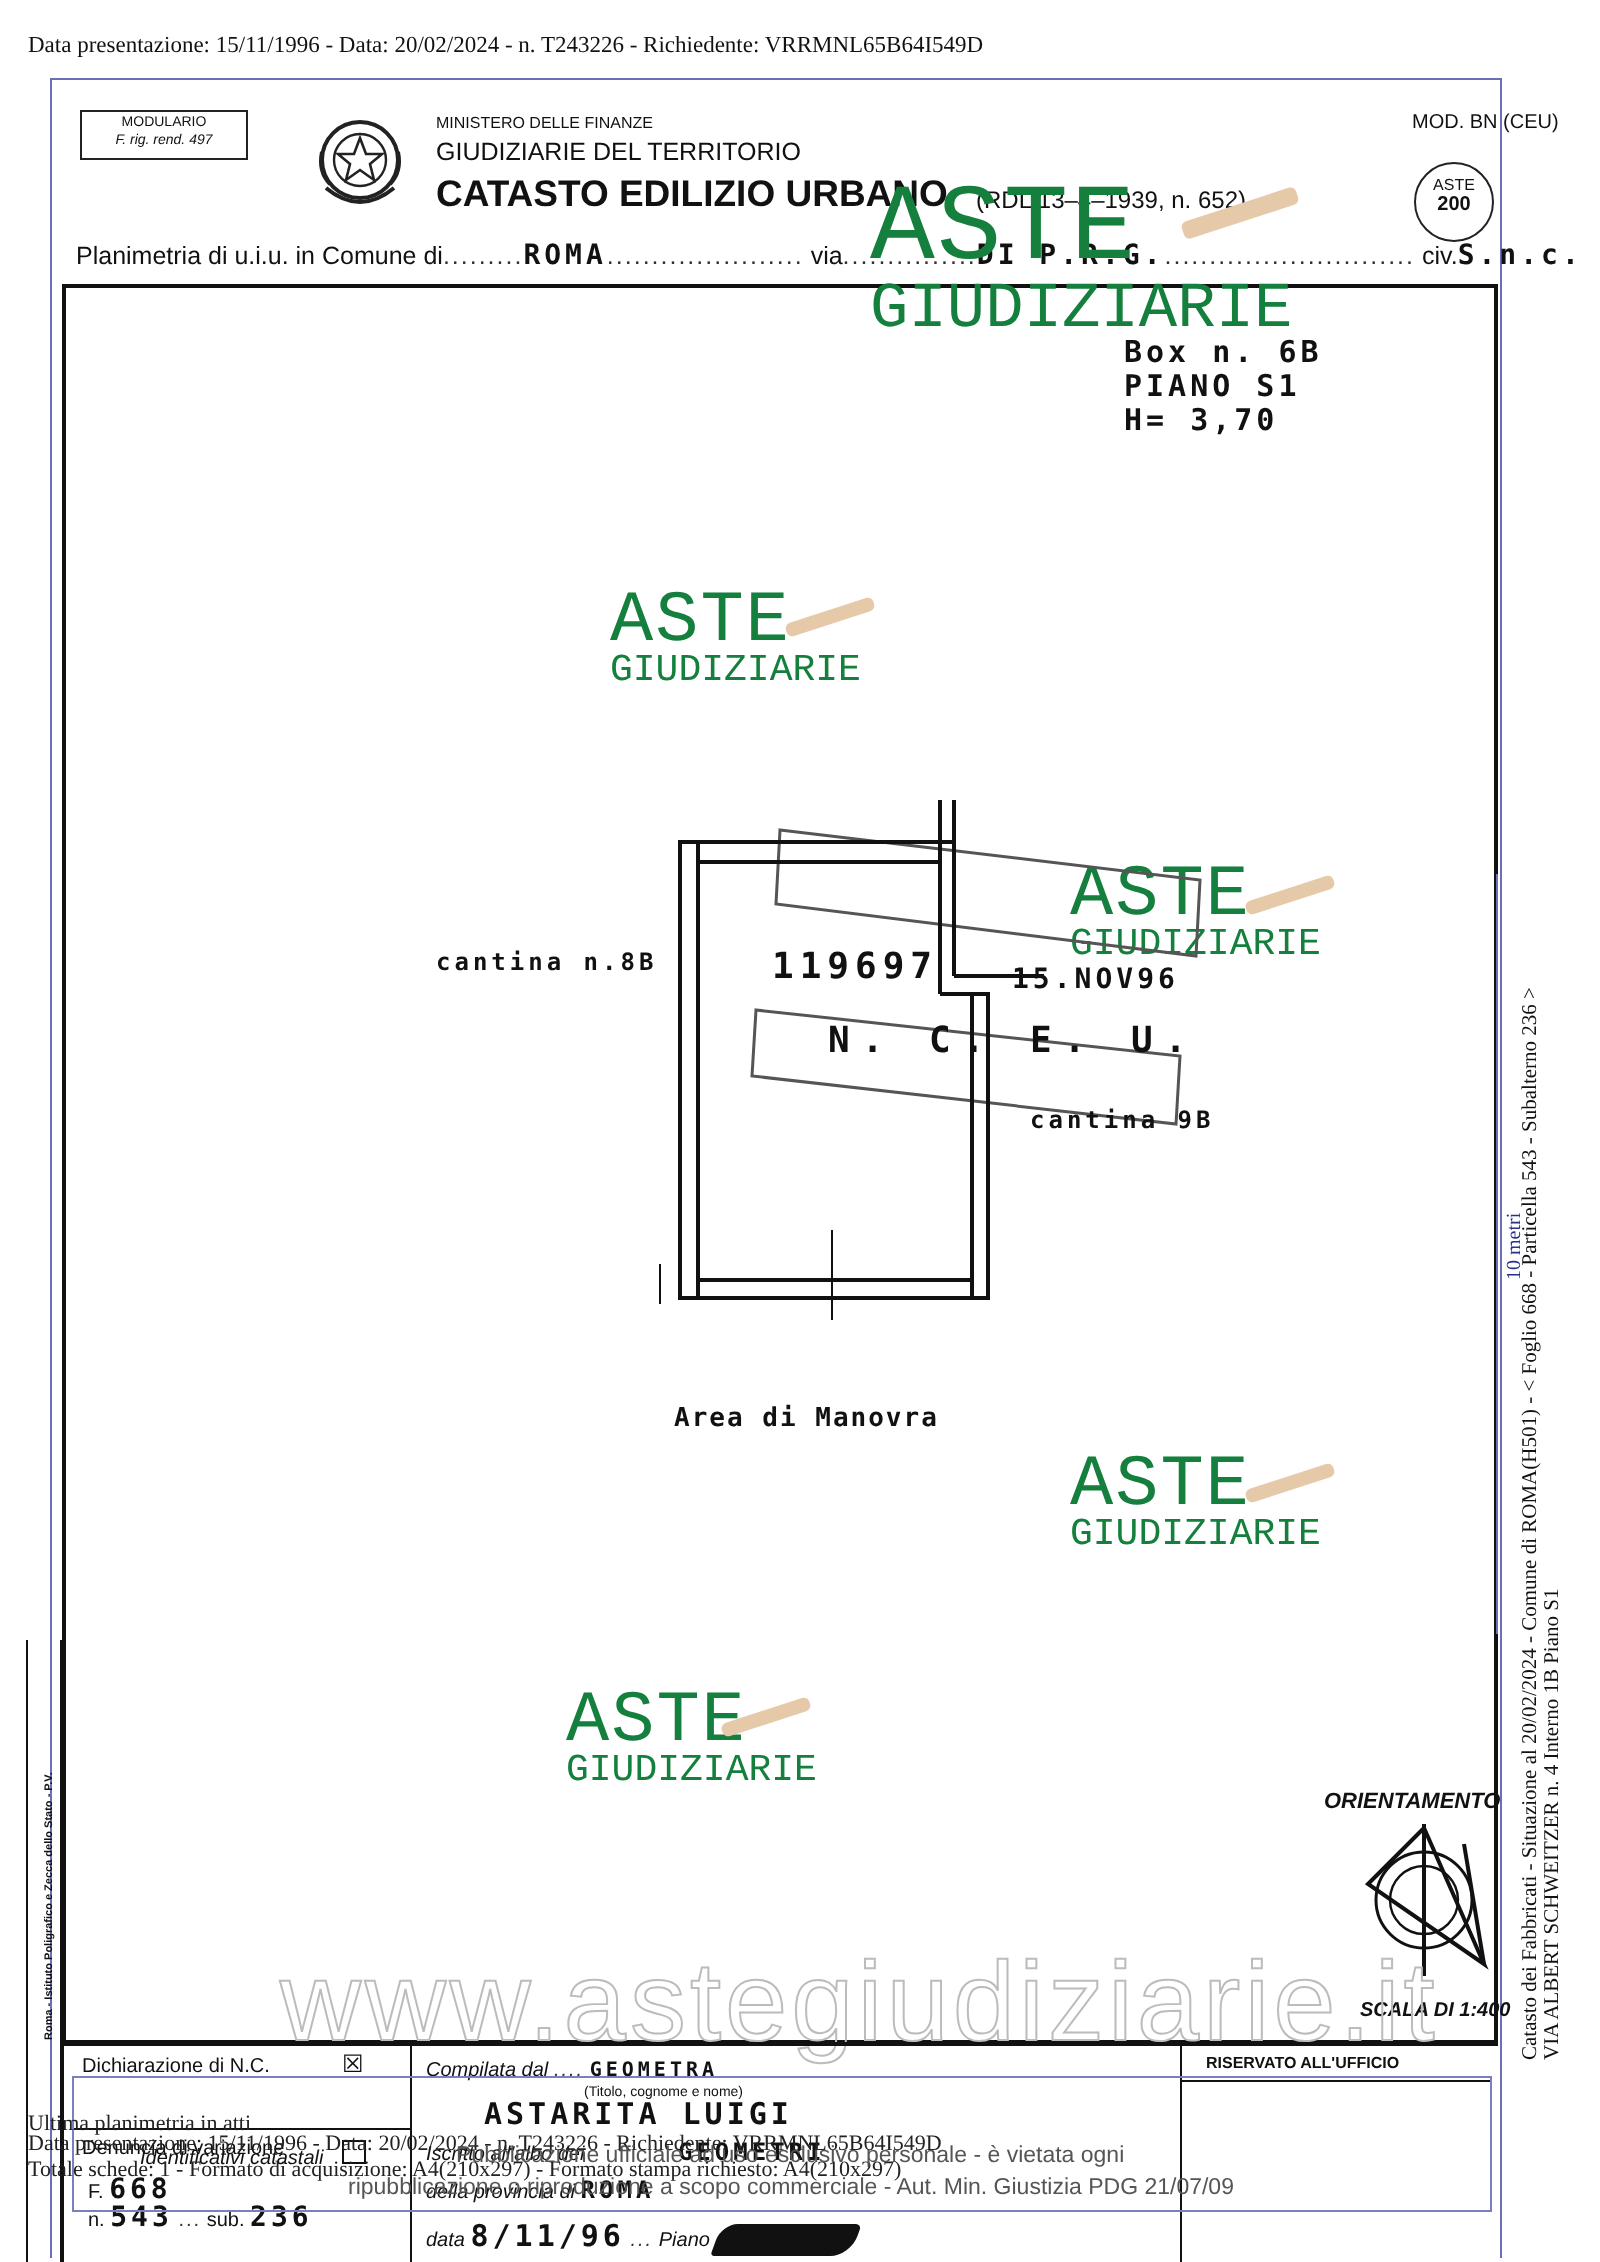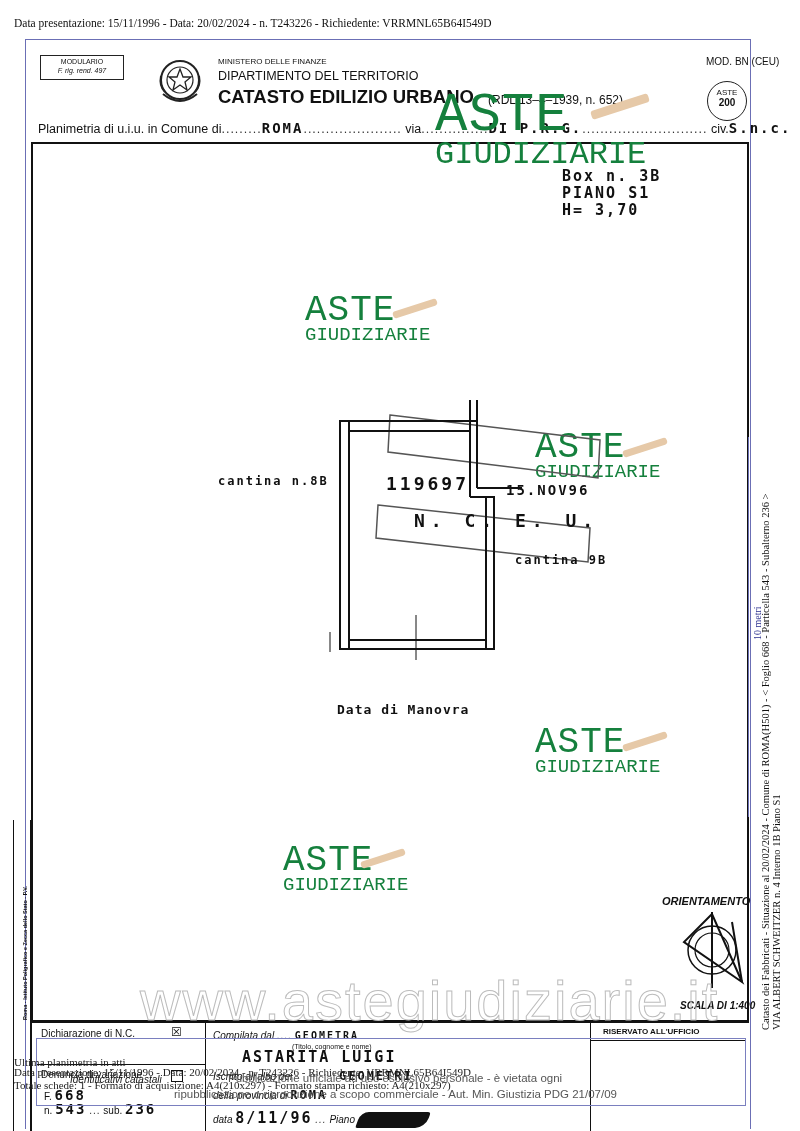--- a/index.html
+++ b/index.html
@@ -58,39 +58,39 @@
   <svg width="50" height="52" viewBox="0 0 50 52">
     <circle cx="25" cy="24" r="19" fill="none" stroke="#222" stroke-width="2"></circle>
     <circle cx="25" cy="24" r="13" fill="none" stroke="#222" stroke-width="1.2"></circle>
     <polygon points="25,13 28,21 36,21 30,26 32,34 25,29 18,34 20,26 14,21 22,21" fill="none" stroke="#222" stroke-width="1.3"></polygon>
     <path d="M8 38 Q25 52 42 38" fill="none" stroke="#222" stroke-width="2"></path>
     <path d="M6 20 Q4 30 10 36 M44 20 Q46 30 40 36" fill="none" stroke="#222" stroke-width="2"></path>
   </svg>
 </div>
 
 <div class="abs ministry">MINISTERO DELLE FINANZE</div>
-<div class="abs dipart">DIPARTIMENTO DEL TERRITORIO</div>
+<div class="abs dipart">GIUDIZIARIE DEL TERRITORIO</div>
 <div class="abs catasto">CATASTO EDILIZIO URBANO</div>
 <div class="abs rdl">(RDL 13–4–1939, n. 652)</div>
 <div class="abs mod">MOD. BN (CEU)</div>
 <div class="abs lire">
   <span style="display:block;margin-top:6px;">ASTE</span>
   <b>200</b>
 </div>
 
 <div class="abs planrow">
   <span>Planimetria di u.i.u. in Comune di</span><span class="dots">.........</span><span class="handval">ROMA</span><span class="dots">......................</span>
   <span>via</span><span class="dots">...............</span><span class="handval">DI  P.R.G.</span><span class="dots">............................</span>
   <span>civ.</span><span class="handval">S.n.c.</span>
 </div>
 
 <div class="abs main-frame"></div>
 
 <div class="abs boxinfo hand">
-  <div>Box n. 3B</div>
+  <div>Box n. 6B</div>
   <div>PIANO S1</div>
   <div>H= 3,70</div>
 </div>
 
 <div class="abs wm" style="left:435px;top:92px;">
   <span class="a" style="font-size:54px;">ASTE</span>
   <span class="g" style="font-size:32px;">GIUDIZIARIE</span>
 </div>
 <div class="abs wm-hammer" style="left:590px;top:102px;width:60px;height:9px;"></div>
 
@@ -139,21 +139,21 @@
   </g>
   <line x1="116" y1="215" x2="116" y2="260" stroke="#111" stroke-width="1"></line>
   <line x1="30" y1="232" x2="30" y2="252" stroke="#111" stroke-width="1"></line>
 </svg>
 
 <div class="abs hand label-hand" style="left:218px;top:474px;">cantina n.8B</div>
 <div class="abs hand" style="left:386px;top:460px;font-size:18px;letter-spacing:3px;margin-top:13px;">119697</div>
 <div class="abs hand" style="left:506px;top:482px;font-size:14px;text-align:right;">15.NOV96</div>
 <div class="abs hand" style="left:414px;top:510px;font-size:18px;letter-spacing:6px;">N. C. E. U.</div>
 <div class="abs hand label-hand" style="left:515px;top:553px;">cantina 9B</div>
-<div class="abs hand" style="left:337px;top:702px;font-size:13px;letter-spacing:1px;">Data di Manovra</div>
+<div class="abs hand" style="left:337px;top:702px;font-size:13px;letter-spacing:1px;">Area di Manovra</div>
 
 <div class="abs orient">ORIENTAMENTO</div>
 <svg class="abs" style="left:680px;top:910px;" width="66" height="80" viewBox="0 0 66 80">
   <circle cx="32" cy="40" r="24" fill="none" stroke="#111" stroke-width="1.5"></circle>
   <circle cx="32" cy="40" r="17" fill="none" stroke="#111" stroke-width="1.2"></circle>
   <line x1="32" y1="2" x2="32" y2="78" stroke="#111" stroke-width="2"></line>
   <polygon points="32,4 4,32 62,72" fill="none" stroke="#111" stroke-width="2"></polygon>
   <line x1="52" y1="12" x2="62" y2="72" stroke="#111" stroke-width="2"></line>
 </svg>
 <div class="abs scala">SCALA DI 1:400</div>

